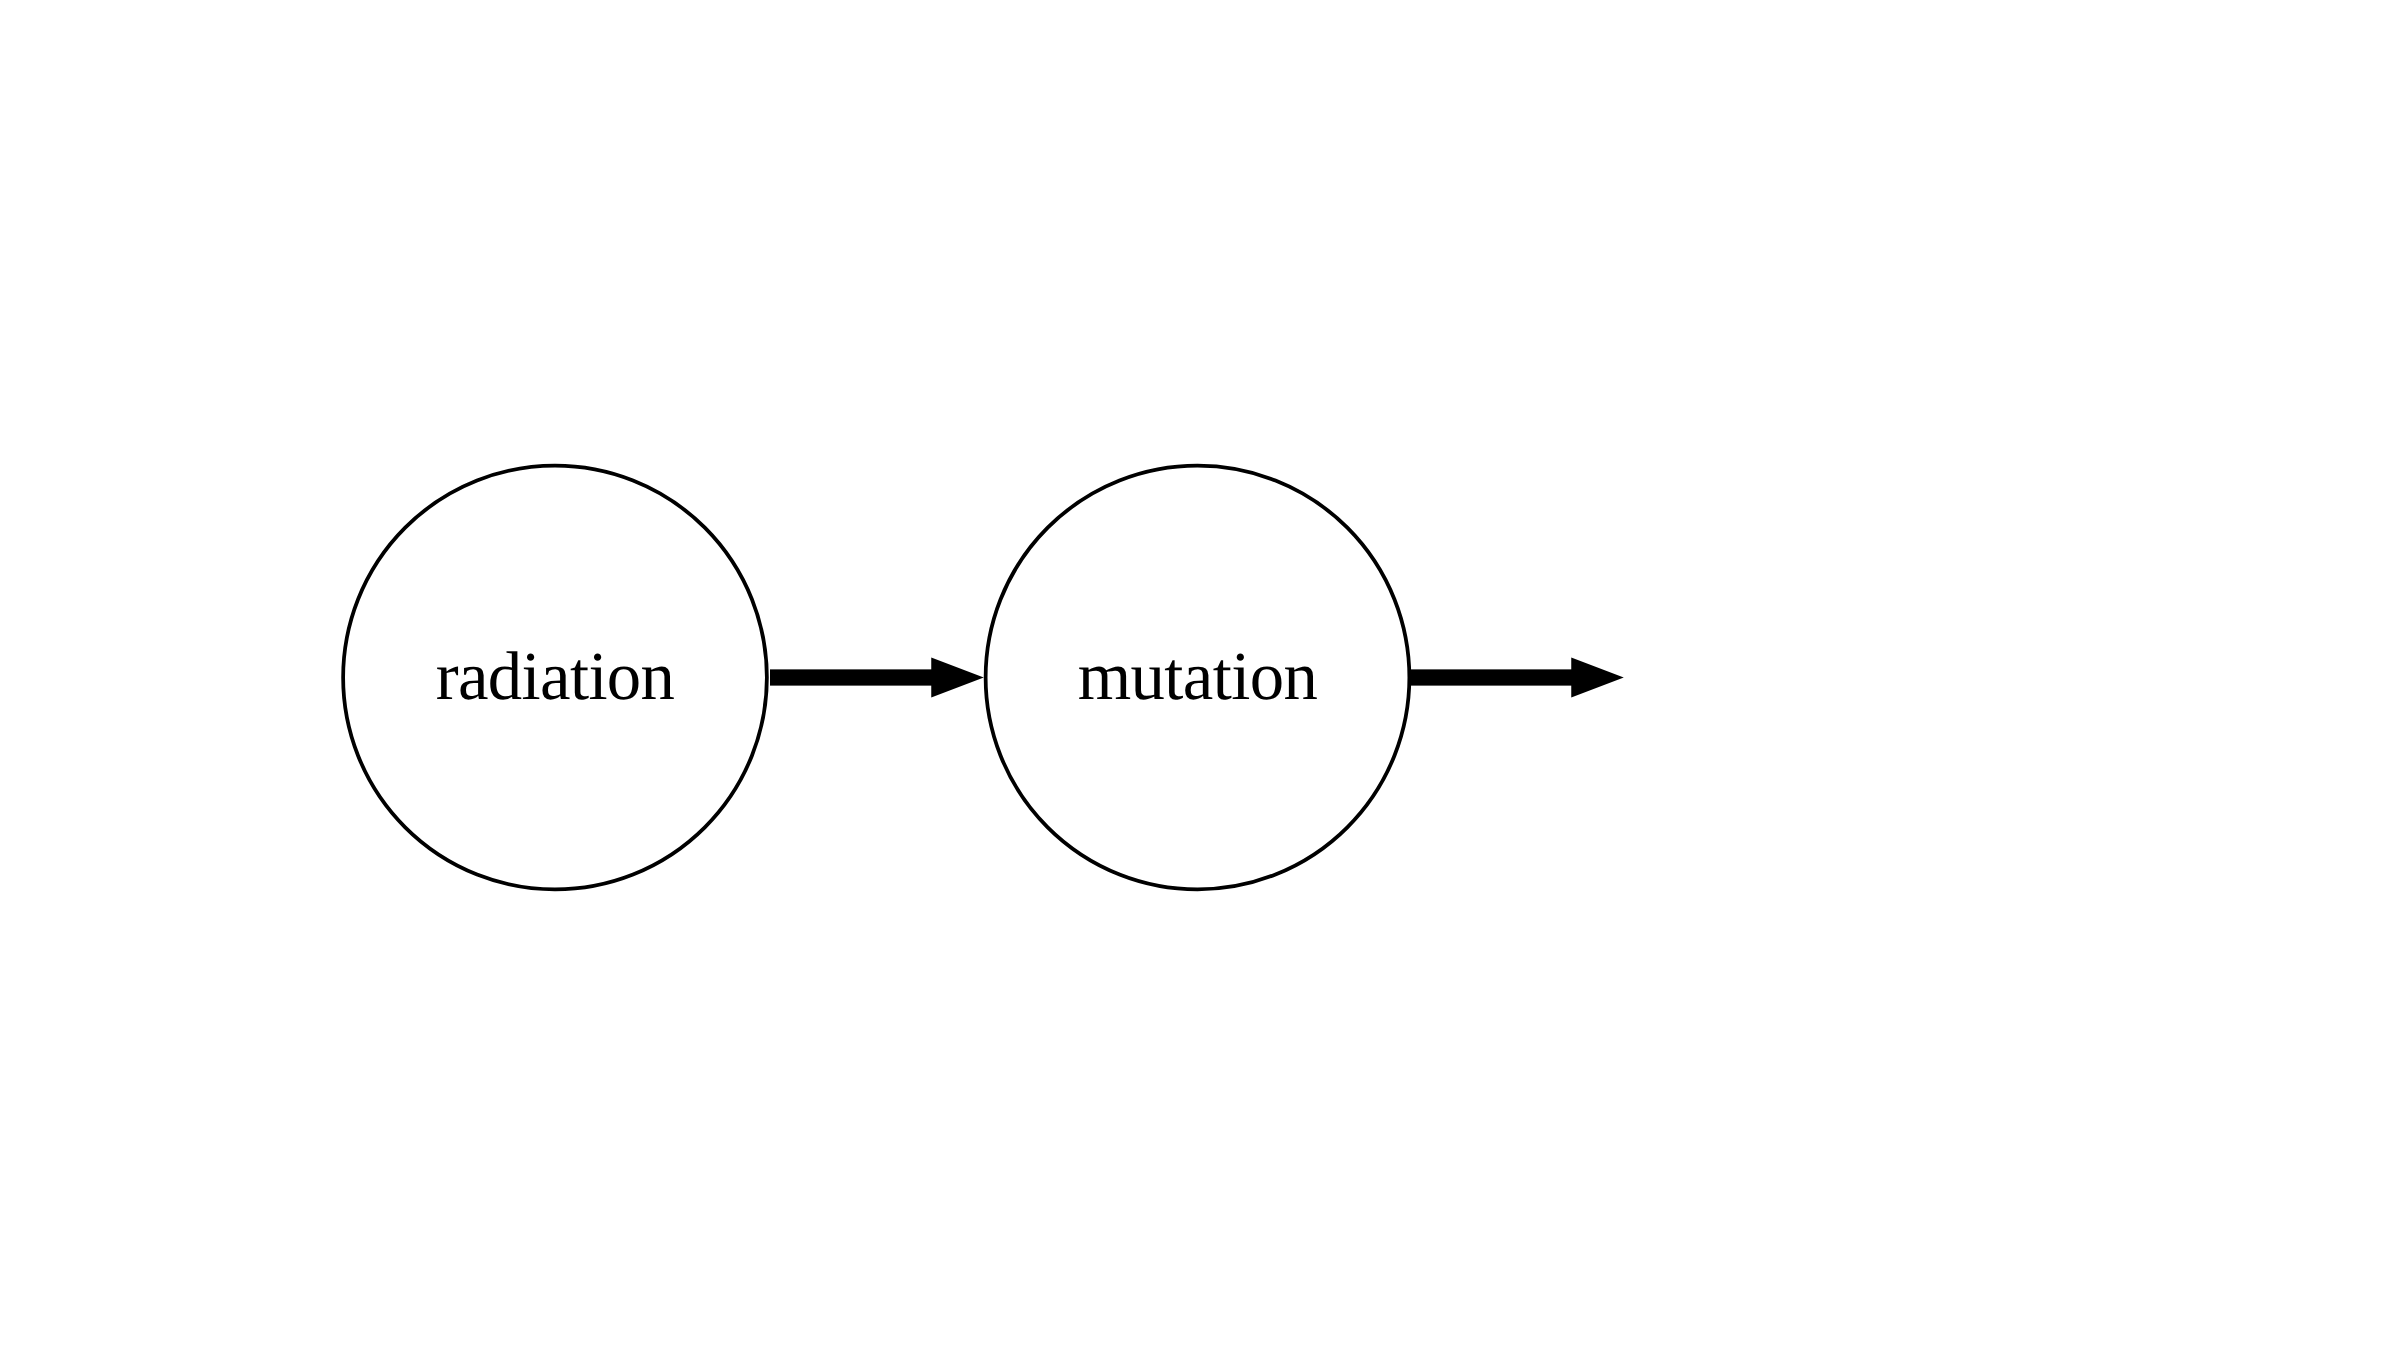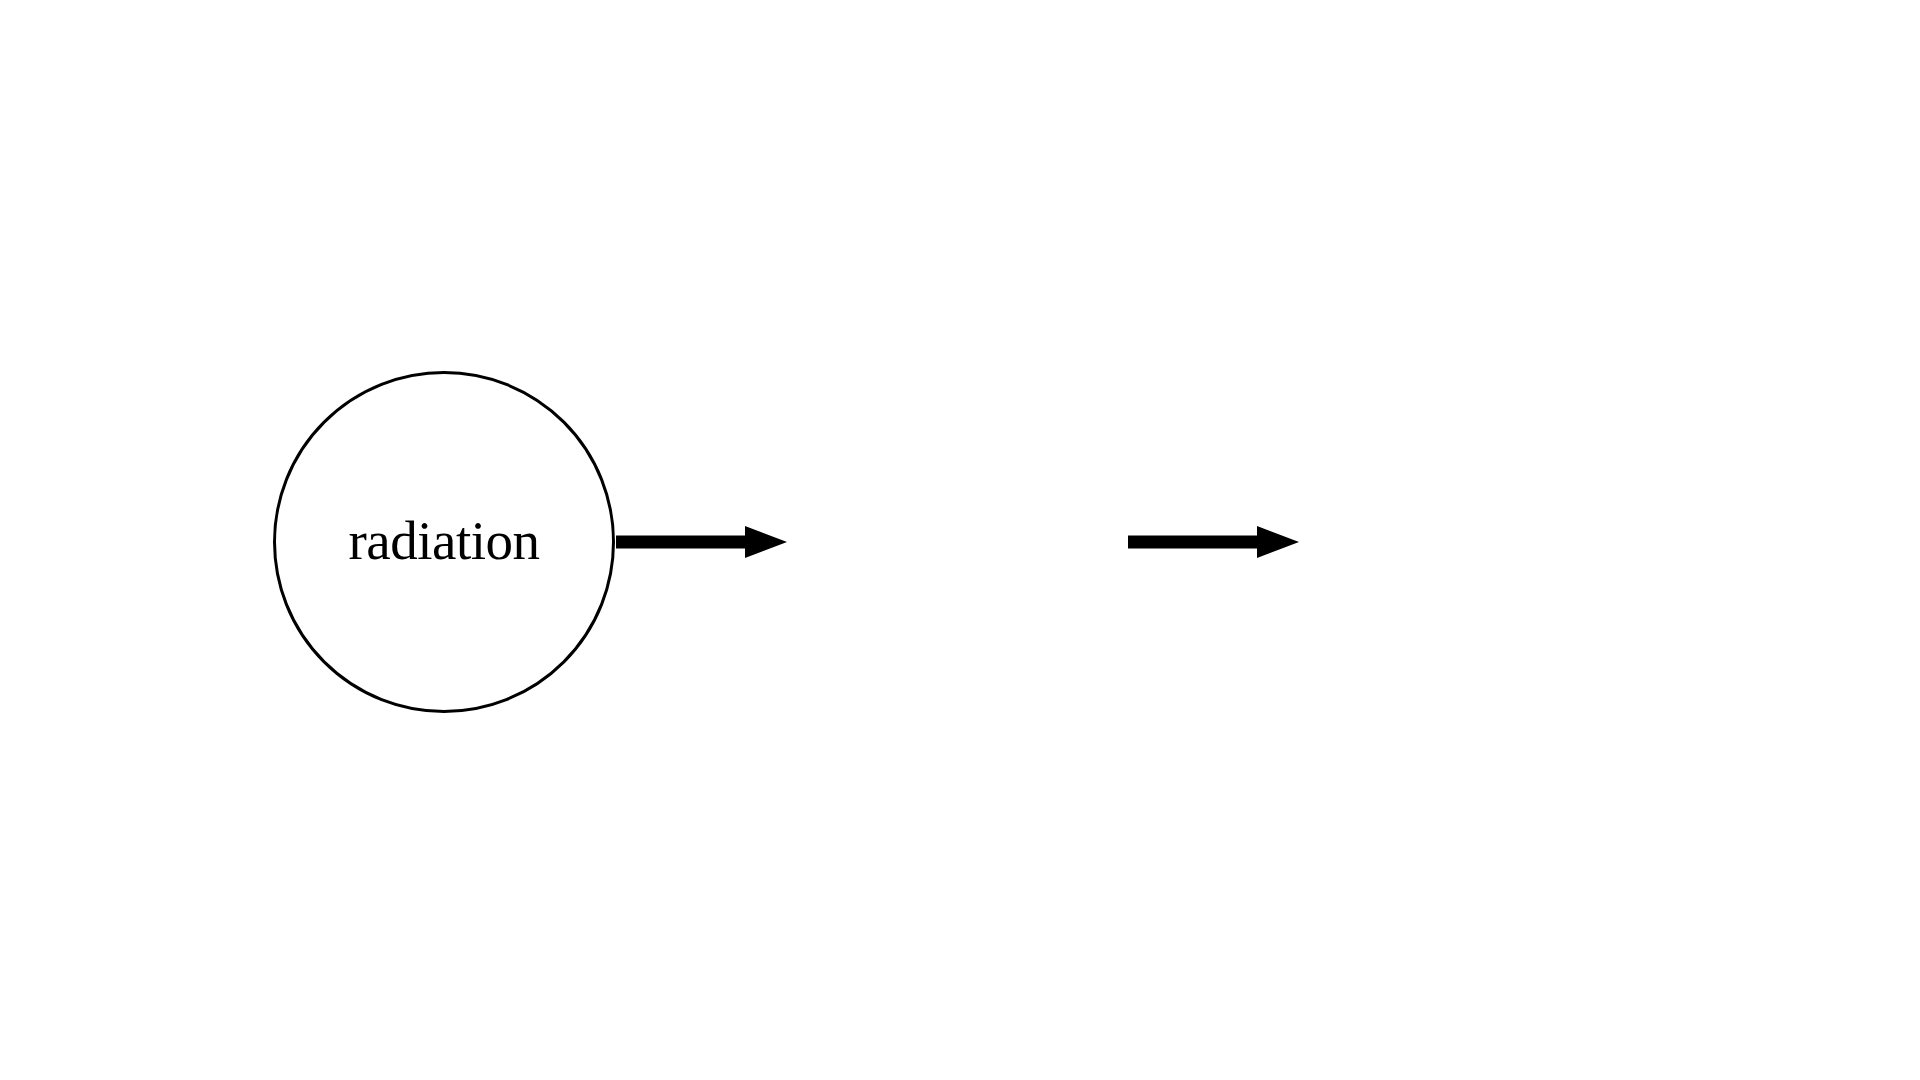--- a/index.html
+++ b/index.html
@@ -54,20 +54,23 @@
 
   <div class="node node-radiation">
     <span class="node-label">radiation</span>
   </div>
 
   <svg class="edge-arrow edge-arrow-1" viewBox="0 0 172 36" xmlns="http://www.w3.org/2000/svg">
     <rect x="0" y="11.5" width="131" height="13" fill="#000000"></rect>
     <polygon points="129,2 171,18 129,34" fill="#000000"></polygon>
   </svg>
 
+  <div class="node node-mutation">
+    <span class="node-label">mutation</span>
+  </div>
 
   <svg class="edge-arrow edge-arrow-2" viewBox="0 0 172 36" xmlns="http://www.w3.org/2000/svg">
     <rect x="0" y="11.5" width="131" height="13" fill="#000000"></rect>
     <polygon points="129,2 171,18 129,34" fill="#000000"></polygon>
   </svg>
 
 
 </div>
 
 </body></html>

